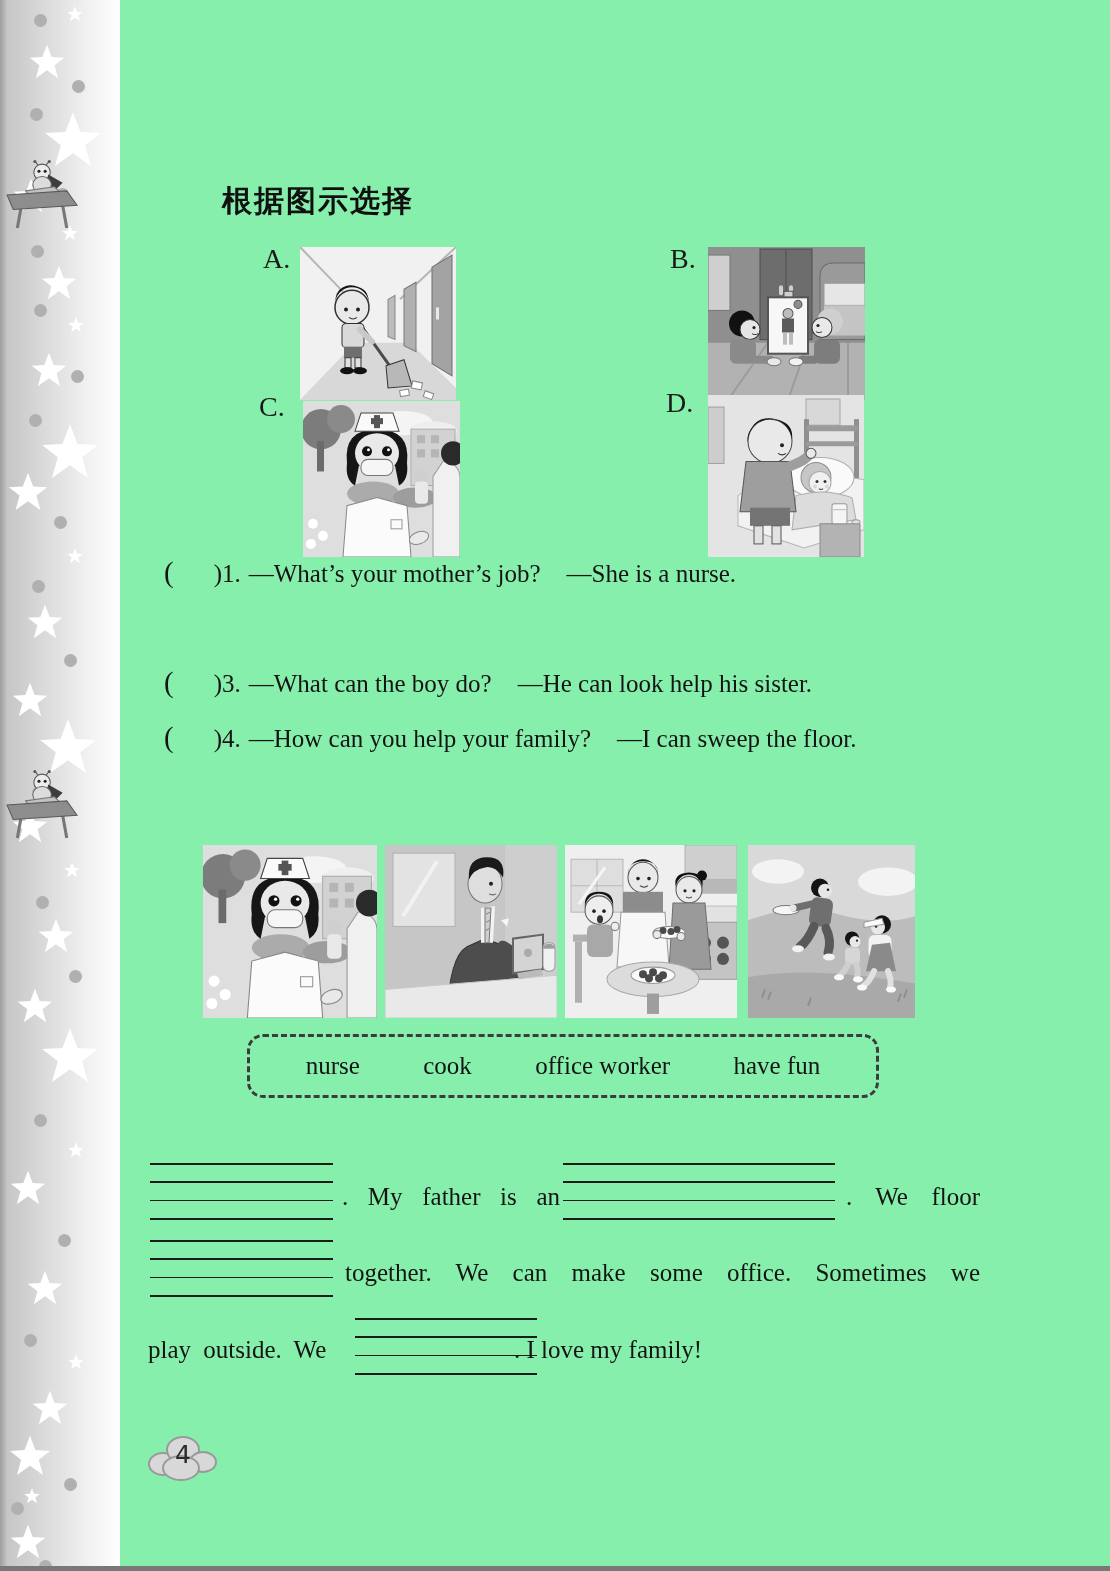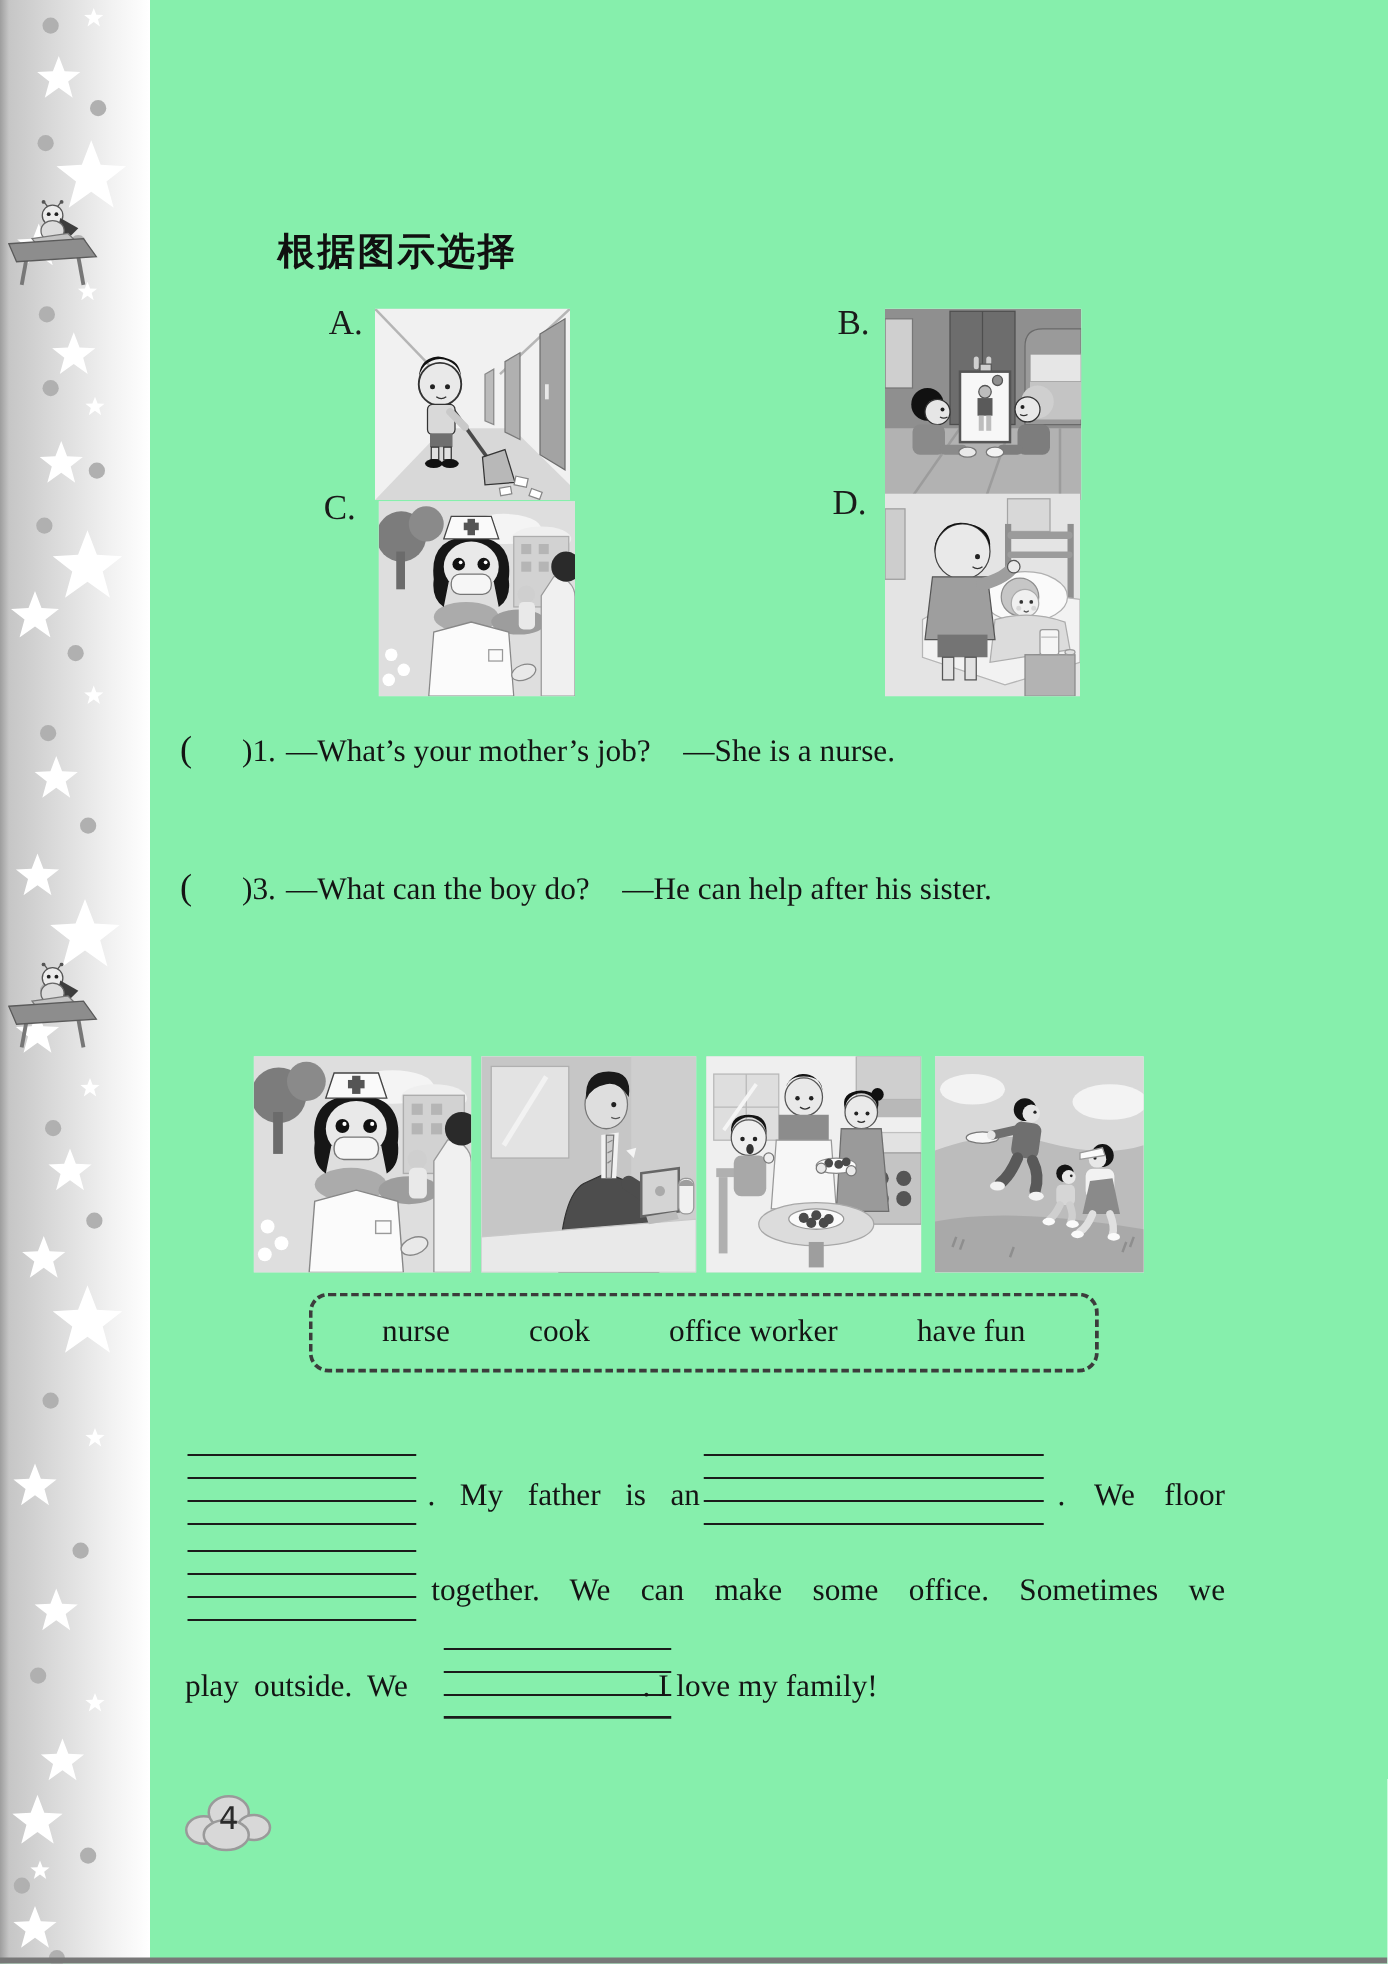--- a/index.html
+++ b/index.html
@@ -15,21 +15,21 @@
   
   .sec-icon{position:absolute;left:138;width:80px;height:70px;}
   .sec-icon svg{width:100%;height:100%;display:block;}
   .sec-title{position:absolute;left:222px;font-family:"Liberation Sans",sans-serif;
     font-weight:900;font-size:30px;letter-spacing:2px;color:#101010;white-space:nowrap;}
   
   .plabel{position:absolute;font-size:28px;color:#1a1a1a;}
   .pic{position:absolute;overflow:hidden;background:#e6e6e6;}
   .pic svg{display:block;width:100%;height:100%;}
   
-  .qrow{position:absolute;left:144px;font-size:25px;white-space:nowrap;color:#141414;margin-top:28px;}
+  .qrow{position:absolute;left:164px;font-size:25px;white-space:nowrap;color:#141414;}
   .qrow .op{font-size:29px;}
   .sp40{display:inline-block;width:40px;}
   .sp8{display:inline-block;width:8px;}
   .sp26{display:inline-block;width:26px;}
   
   .wordbox{position:absolute;left:247px;top:1034px;width:632px;height:64px;
     border:3px dashed #3c3c3c;border-radius:16px;display:flex;align-items:center;
     justify-content:space-around;padding:0 24px;box-sizing:border-box;}
   .wordbox span{font-size:25px;color:#141414;}
   
@@ -261,21 +261,24 @@
       <rect x="124" y="108" width="15" height="20" rx="2" fill="#f5f5f5" stroke="#999"></rect>
       <line x1="125" y1="114" x2="138" y2="114" stroke="#bbb"></line>
       <ellipse cx="148" cy="126" rx="4" ry="2" fill="#e0e0e0" stroke="#999"></ellipse>
     </svg>
   </div>
 
   <div class="qrow" style="top:556px">
     <span class="op">(</span><span class="sp40"></span><span>)1.</span><span class="sp8"></span><span>—What’s your mother’s job?</span><span class="sp26"></span><span>—She is a nurse.</span>
   </div>
   <div class="qrow" style="top:666px">
-    <span class="op">(</span><span class="sp40"></span><span>)3.</span><span class="sp8"></span><span>—What can the boy do?</span><span class="sp26"></span><span>—He can help after his sister.</span>
+    <span class="op">(</span><span class="sp40"></span><span>)3.</span><span class="sp8"></span><span>—What can the boy do?</span><span class="sp26"></span><span>—He can look help his sister.</span>
+  </div>
+  <div class="qrow" style="top:721px">
+    <span class="op">(</span><span class="sp40"></span><span>)4.</span><span class="sp8"></span><span>—How can you help your family?</span><span class="sp26"></span><span>—I can sweep the floor.</span>
   </div>
 
   <div class="sec-icon" style="top:770px">
     <svg viewBox="0 0 76 68">
       <line x1="20" y1="44" x2="16" y2="66" stroke="#777" stroke-width="3"></line>
       <line x1="60" y1="44" x2="64" y2="66" stroke="#777" stroke-width="3"></line>
       <line x1="36" y1="5" x2="33" y2="1" stroke="#555"></line>
         <line x1="44" y1="5" x2="47" y2="1" stroke="#555"></line>
       <circle cx="33" cy="1.5" r="1.5" fill="#555"></circle>
         <circle cx="47" cy="1.5" r="1.5" fill="#555"></circle>

